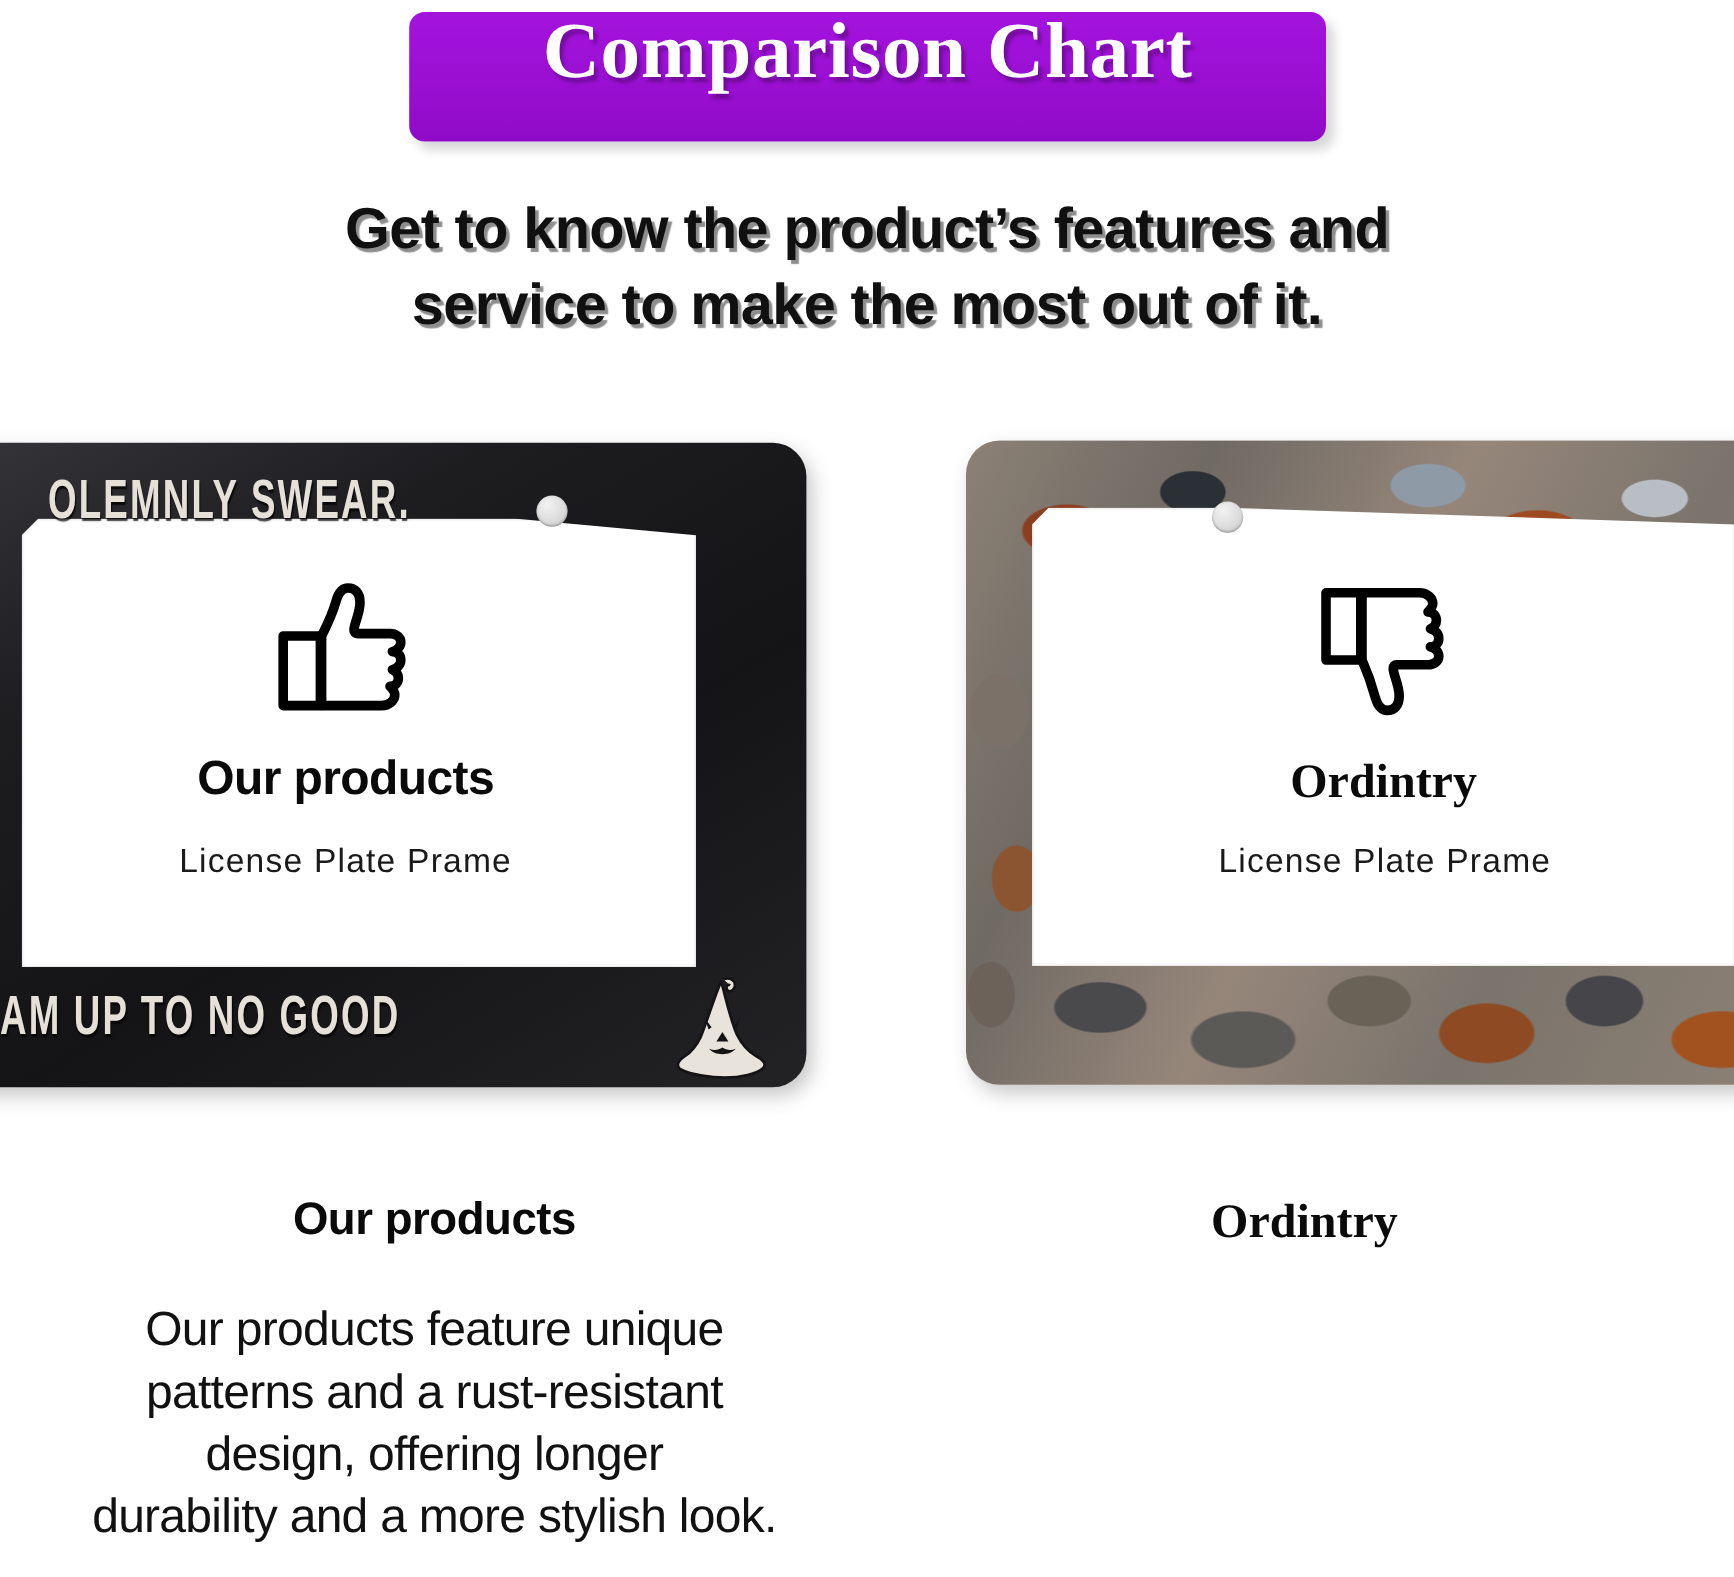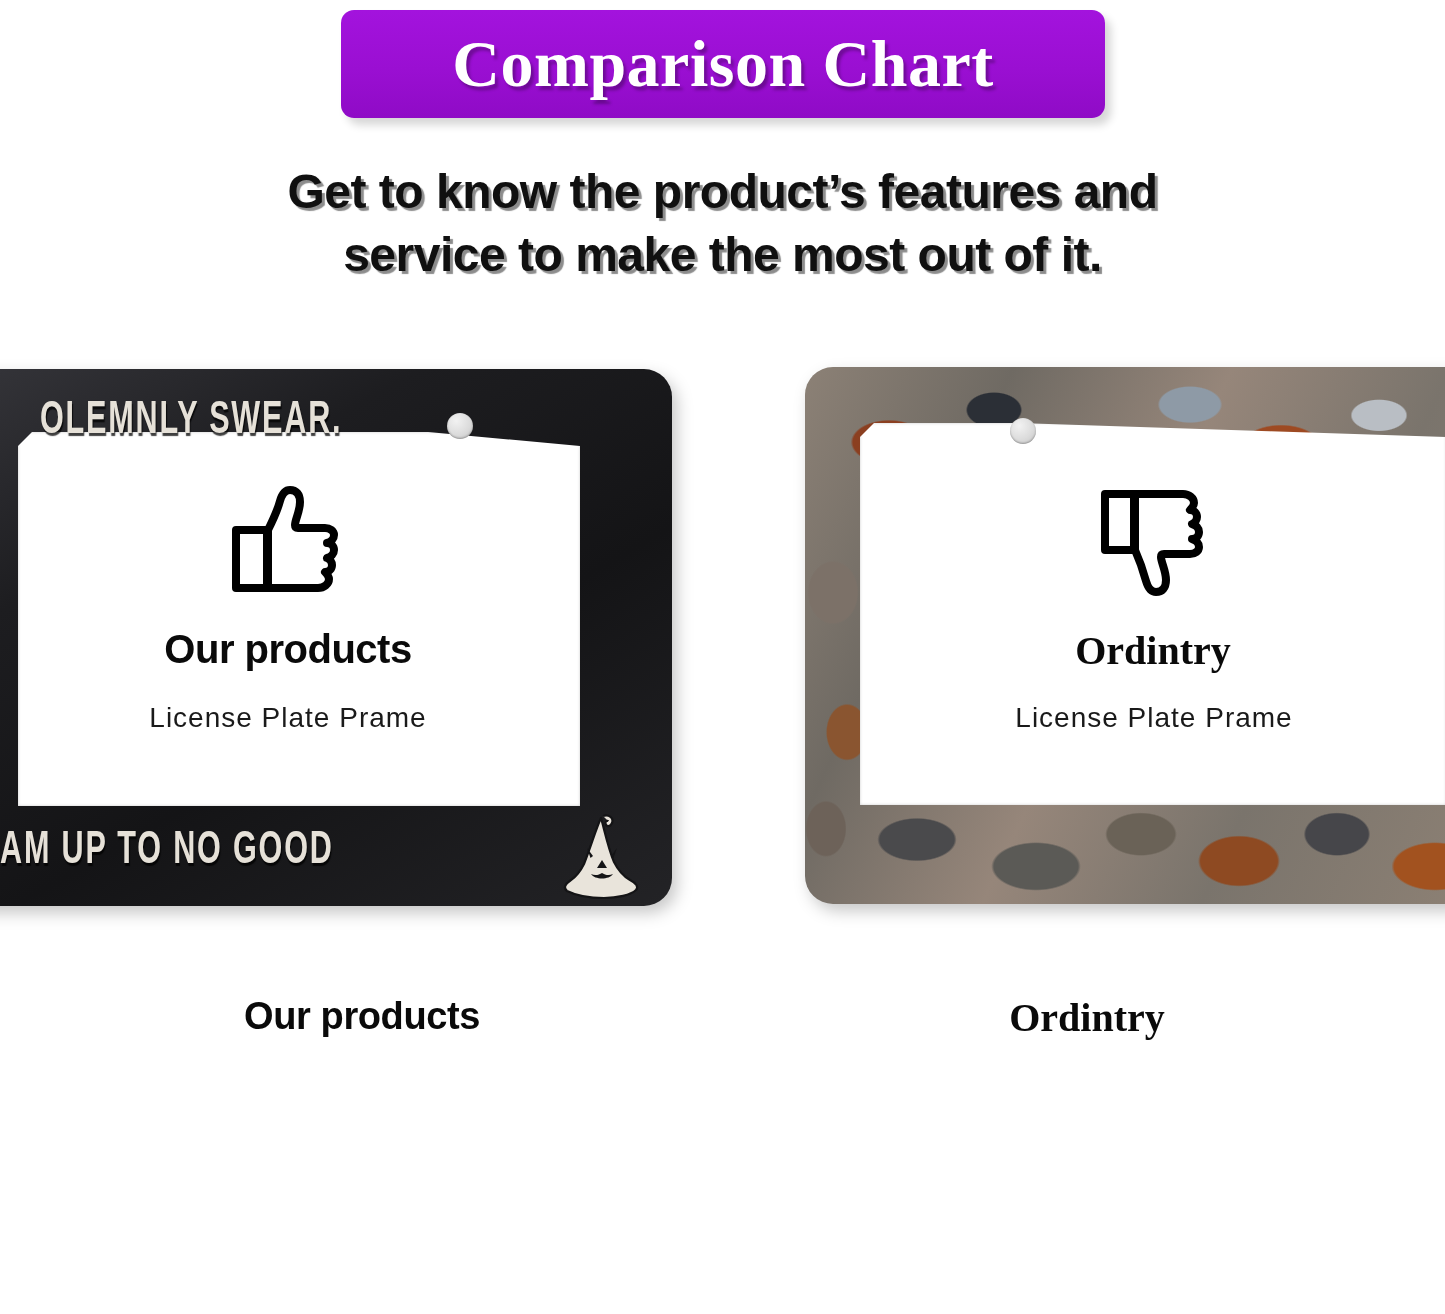--- a/index.html
+++ b/index.html
@@ -20,21 +20,21 @@
   #title-banner {
     position: absolute;
     left: 341px;
     top: 10px;
     width: 764px;
     height: 108px;
     background: linear-gradient(180deg, #a313dd 0%, #9a0fd2 55%, #8f0bc6 100%);
     border-radius: 13px;
     box-shadow: 6px 7px 9px rgba(0,0,0,0.16);
     display: flex;
-    align-items: center;
+    align-items: flex-start;
     justify-content: center;
   }
   #title-banner .title-text {
     font-family: "Liberation Serif", serif;
     font-weight: bold;
     font-size: 66px;
     color: #ffffff;
     letter-spacing: 0.5px;
     text-shadow: 3px 4px 3px rgba(0,0,0,0.28);
     white-space: nowrap;
@@ -297,17 +297,23 @@
            L67 68 C65 68 64 69 64 71 C64 76 69 85 69 94 C69 102 65 106 59 106
            C54 106 51 102 49 95 C46 84 42 73 38 64 Z" fill="none" stroke="#000000" stroke-width="8" stroke-linejoin="round" stroke-linecap="round"></path>
   <rect x="8" y="8" width="29" height="56" fill="none" stroke="#000000" stroke-width="8" stroke-linejoin="round"></rect>
 </svg>
 
 <div class="in-plate-label label-heading-serif" id="ord-plate-heading">Ordintry</div>
 <div class="in-plate-label label-sub" id="ord-plate-sub">License Plate Prame</div>
 
 <div class="bottom-col" id="col-ours">
   <div class="bottom-heading-sans">Our products</div>
+  <div class="bottom-body">
+    <div>Our products feature unique</div>
+    <div>patterns and a rust-resistant</div>
+    <div>design, offering longer</div>
+    <div>durability and a more stylish look.</div>
+  </div>
 </div>
 
 <div class="bottom-col" id="col-ordinary">
   <div class="bottom-heading-serif">Ordintry</div>
 </div>
 
 </body></html>

